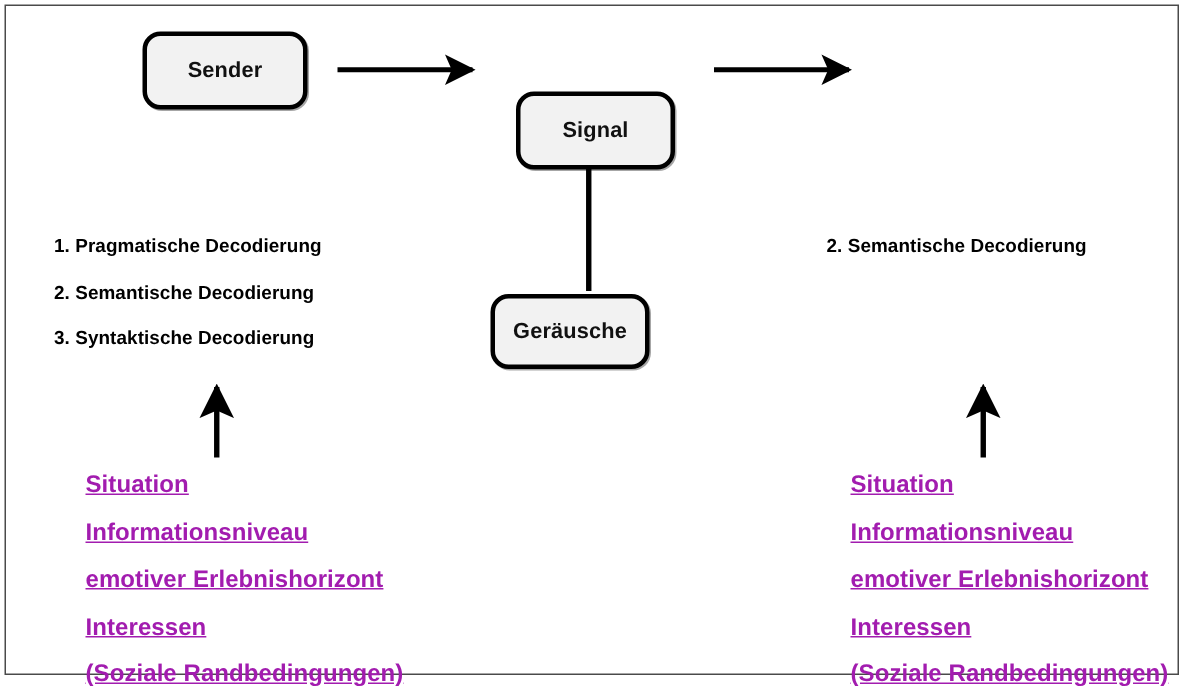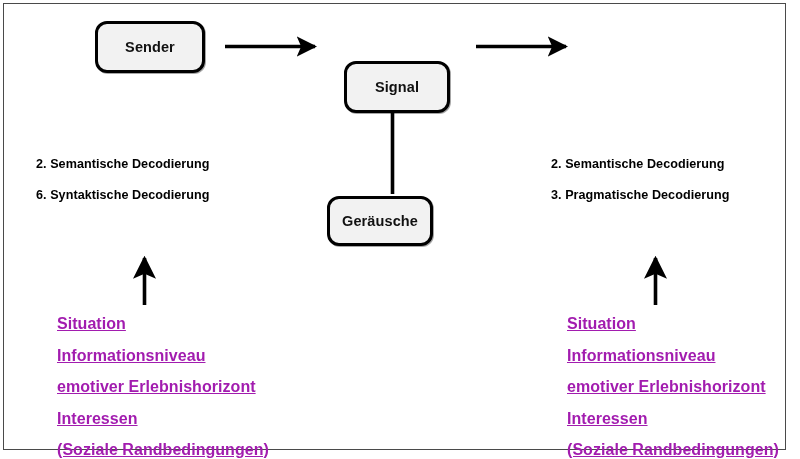--- a/index.html
+++ b/index.html
@@ -152,27 +152,27 @@
   <div class="node node-signal">
     <span>Signal</span>
   </div>
 
 
   <div class="node node-geraeusche">
     <span>Geräusche</span>
   </div>
 
   <ul class="decode-list decode-left">
+    <li>1. Pragmatische Decodierung</li>
     <li>2. Semantische Decodierung</li>
-    <li>6. Syntaktische Decodierung</li>
+    <li>3. Syntaktische Decodierung</li>
   </ul>
 
   <ul class="decode-list decode-right">
     <li>2. Semantische Decodierung</li>
-    <li>3. Pragmatische Decodierung</li>
   </ul>
 
   <ul class="factors factors-left">
     <li>Situation</li>
     <li>Informationsniveau</li>
     <li>emotiver Erlebnishorizont</li>
     <li>Interessen</li>
     <li>(Soziale Randbedingungen)</li>
   </ul>
 

